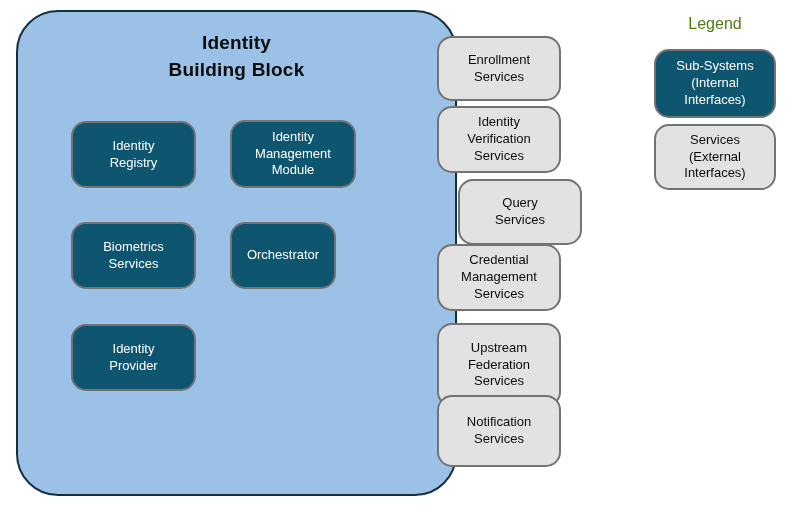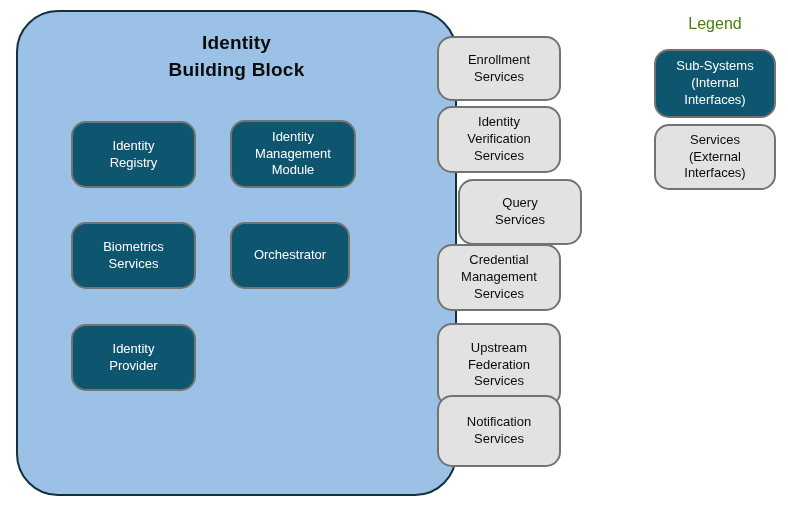--- a/index.html
+++ b/index.html
@@ -61,21 +61,21 @@
   }
   .service {
     background: #E2E2E2;
     color: #0b0b0b;
     z-index: 3;
   }
   
   .sub-1 { left: 71px;  top: 121px; width: 125px; height: 67px; }
   .sub-2 { left: 230px; top: 120px; width: 126px; height: 68px; }
   .sub-3 { left: 71px;  top: 222px; width: 125px; height: 67px; }
-  .sub-4 { left: 230px; top: 222px; width: 120px; height: 67px; }
+  .sub-4 { left: 230px; top: 222px; width: 106px; height: 67px; }
   .sub-5 { left: 71px;  top: 324px; width: 125px; height: 67px; }
   .sub-6 { left: 230px; top: 324px; width: 126px; height: 67px; }
   
   .svc-1 { left: 437px; top: 36px;  width: 124px; height: 65px; }
   .svc-2 { left: 437px; top: 106px; width: 124px; height: 67px; }
   .svc-3 { left: 458px; top: 179px; width: 124px; height: 66px; }
   .svc-4 { left: 437px; top: 244px; width: 124px; height: 67px; }
   .svc-5 { left: 437px; top: 323px; width: 124px; height: 84px; }
   .svc-6 { left: 437px; top: 395px; width: 124px; height: 72px; }
   

